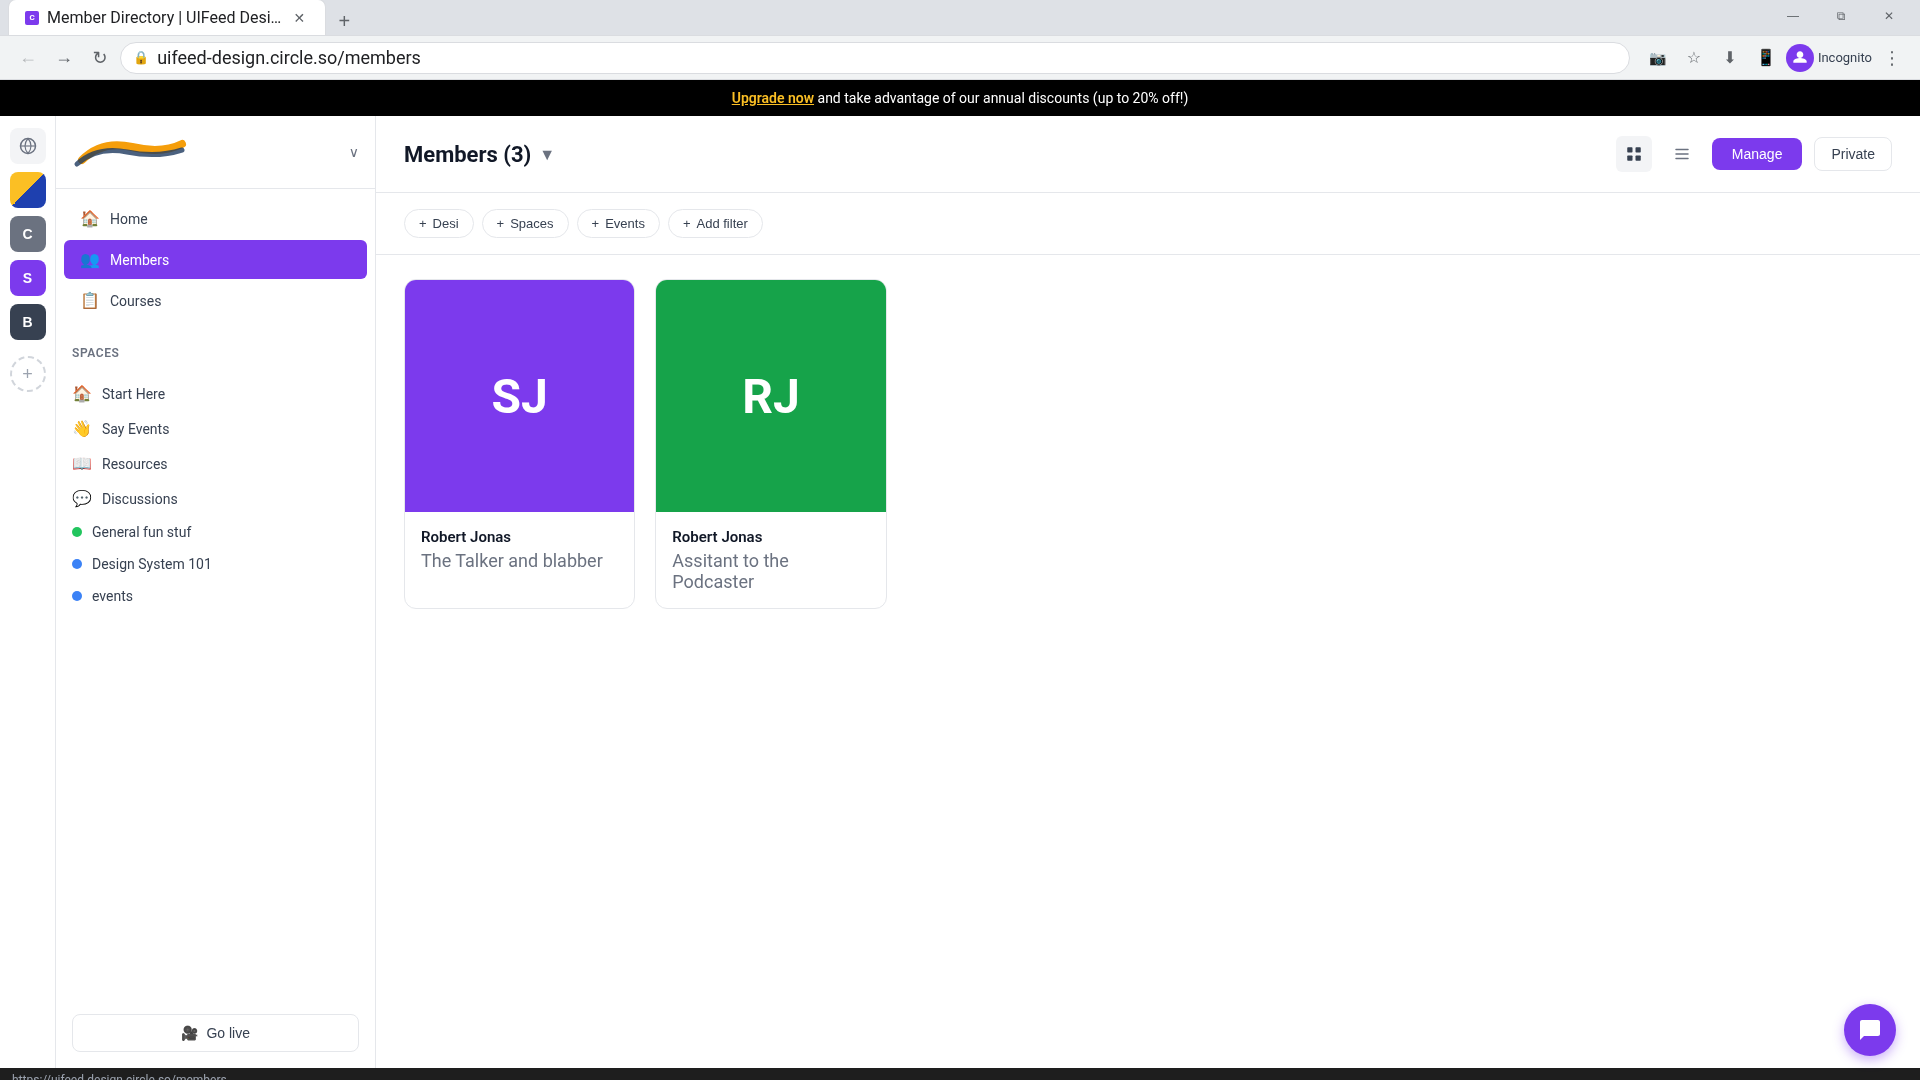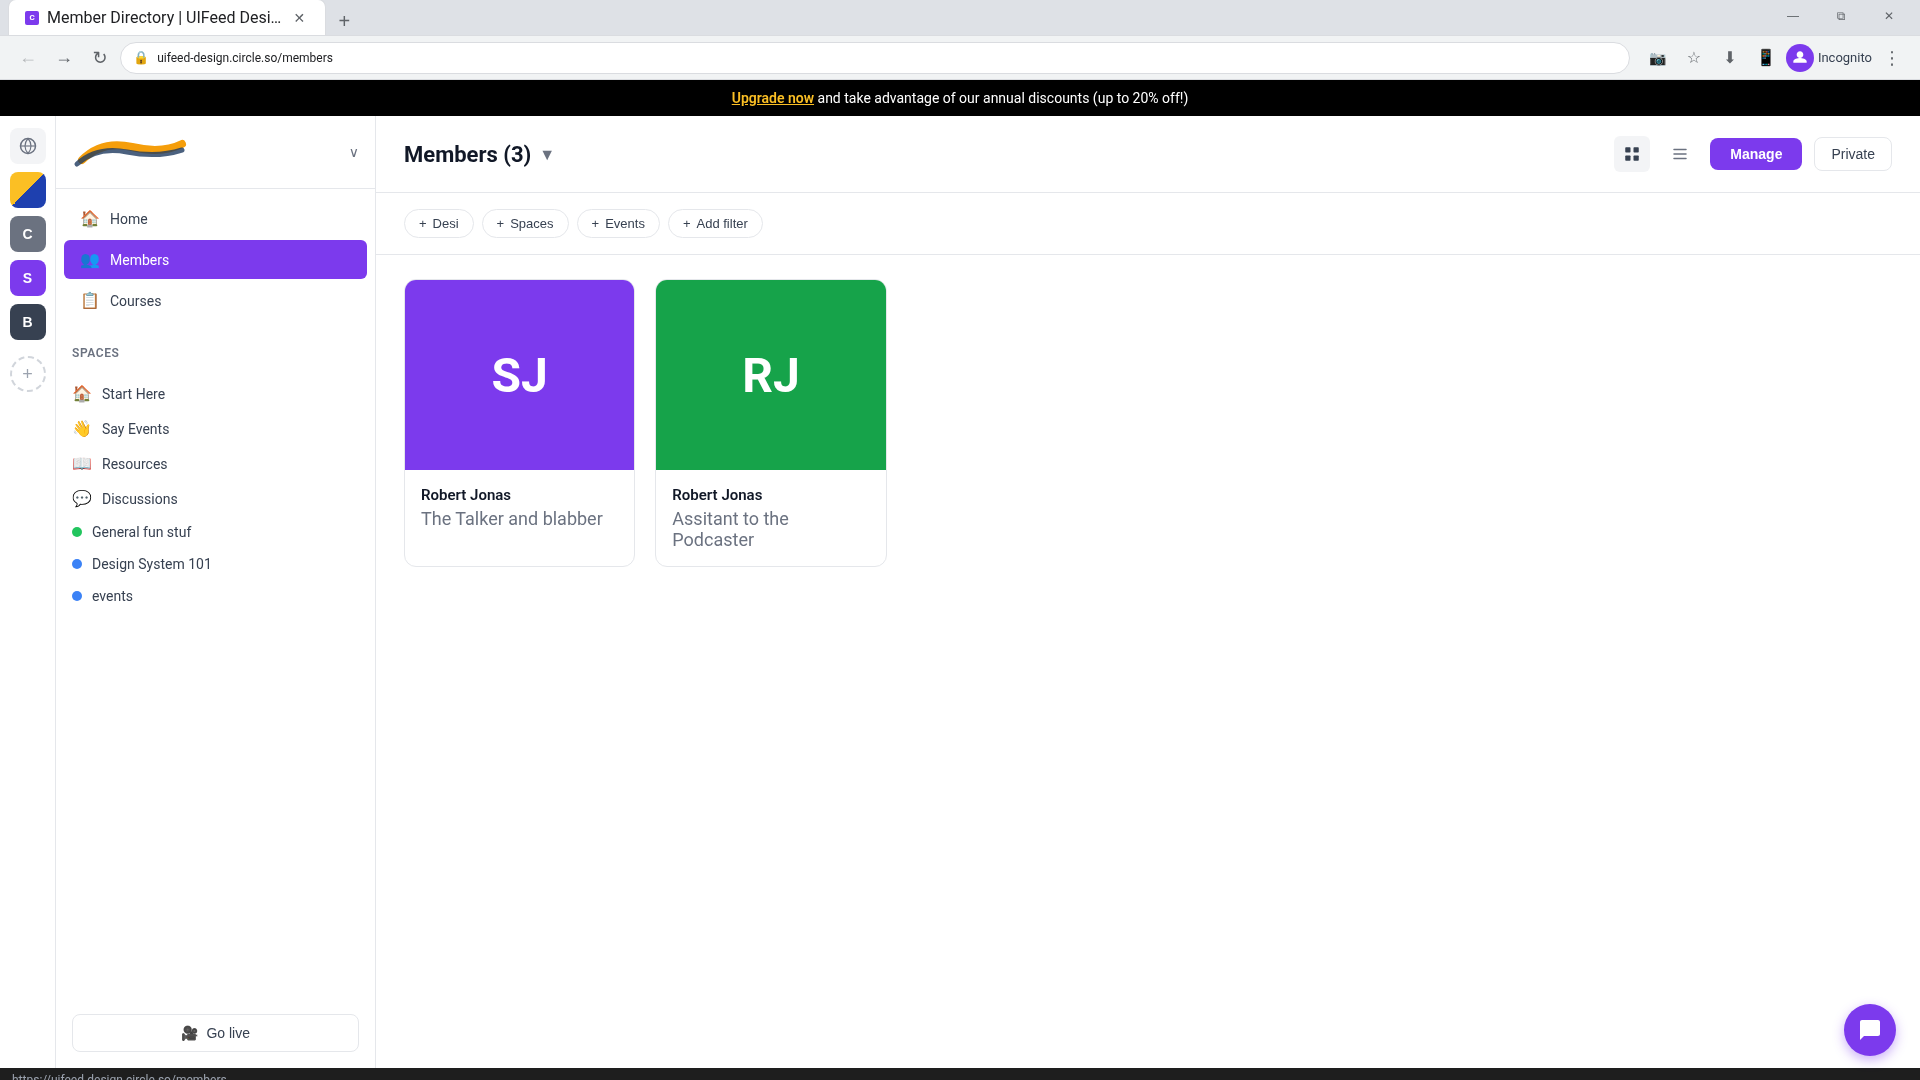--- a/index.html
+++ b/index.html
@@ -13,21 +13,21 @@
     .tab-title { flex: 1; overflow: hidden; text-overflow: ellipsis; white-space: nowrap; font-size: 16px; }
     .tab-close { color: #5f6368; cursor: pointer; font-size: 14px; width: 20px; height: 20px; display: flex; align-items: center; justify-content: center; border-radius: 50%; }
     .new-tab-btn { background: none; border: none; color: #5f6368; cursor: pointer; font-size: 20px; width: 28px; height: 28px; display: flex; align-items: center; justify-content: center; border-radius: 50%; margin-left: 4px; }
 
     
     .nav-bar { background: #f1f3f4; height: 44px; display: flex; align-items: center; padding: 0 12px; gap: 4px; border-bottom: 1px solid #dadce0; }
     .nav-btn { background: none; border: none; color: #5f6368; cursor: pointer; font-size: 18px; width: 32px; height: 32px; display: flex; align-items: center; justify-content: center; border-radius: 50%; }
     .nav-btn.disabled { opacity: 0.4; cursor: default; }
     .address-bar { flex: 1; height: 32px; border: 1px solid #dadce0; border-radius: 16px; background: #fff; display: flex; align-items: center; padding: 0 12px; font-size: 14px; color: #202124; gap: 8px; }
     .address-bar .lock-icon { color: #5f6368; font-size: 13px; }
-    .address-text { flex: 1; color: #202124; font-size: 12px; }
+    .address-text { flex: 1; color: #202124; font-size: 18px; }
     .nav-right { display: flex; align-items: center; gap: 4px; margin-left: 8px; }
     .nav-icon-btn { background: none; border: none; color: #5f6368; cursor: pointer; font-size: 16px; width: 32px; height: 32px; display: flex; align-items: center; justify-content: center; border-radius: 50%; }
     .chrome-menu-btn { color: #5f6368; font-size: 18px; cursor: pointer; }
 
     
     .app { display: flex; flex-direction: column; height: calc(1080px - 92px); }
 
     
     .top-banner { background: #000000; color: #fff; text-align: center; padding: 10px; font-size: 14px; }
     .top-banner a { color: #fbbf24; font-weight: 600; text-decoration: underline; cursor: pointer; }
@@ -63,31 +63,31 @@
     
     .main-content { flex: 1; overflow-y: auto; }
 
     
     .members-header { display: flex; align-items: center; justify-content: space-between; padding: 20px 28px; border-bottom: 1px solid #e5e7eb; }
     .members-title { display: flex; align-items: center; gap: 8px; font-size: 22px; font-weight: 700; color: #111827; cursor: pointer; }
     .members-title-chevron { color: #6b7280; font-size: 16px; }
     .members-actions { display: flex; align-items: center; gap: 12px; }
     .view-btn { background: none; border: none; cursor: pointer; color: #6b7280; font-size: 18px; width: 36px; height: 36px; display: flex; align-items: center; justify-content: center; border-radius: 6px; }
     .view-btn.active { background: #f3f4f6; color: #374151; }
-    .manage-btn { background: #7c3aed; color: #fff; border: none; border-radius: 8px; padding: 8px 20px; font-size: 14px; font-weight: 700; cursor: pointer; }
+    .manage-btn { background: #7c3aed; color: #fff; border: none; border-radius: 8px; padding: 8px 20px; font-size: 14px; font-weight: 400; cursor: pointer; }
     .private-btn { background: #fff; color: #374151; border: 1px solid #e5e7eb; border-radius: 8px; padding: 8px 16px; font-size: 14px; cursor: pointer; }
 
     
     .filters-bar { display: flex; align-items: center; gap: 8px; padding: 16px 28px; border-bottom: 1px solid #e5e7eb; }
     .filter-btn { display: flex; align-items: center; gap: 6px; padding: 6px 14px; border: 1px solid #e5e7eb; border-radius: 20px; font-size: 13px; cursor: pointer; background: #fff; color: #374151; }
 
     
     .members-grid { display: grid; grid-template-columns: repeat(auto-fill, minmax(220px, 1fr)); gap: 20px; padding: 24px 28px; }
     .member-card { border: 1px solid #e5e7eb; border-radius: 12px; overflow: hidden; cursor: pointer; transition: box-shadow 0.2s; }
-    .member-avatar { height: 190px; display: flex; align-items: center; justify-content: center; font-size: 48px; font-weight: 700; color: #fff; }
+    .member-avatar { height: 232px; display: flex; align-items: center; justify-content: center; font-size: 48px; font-weight: 700; color: #fff; }
     .member-avatar.purple { background: #7c3aed; }
     .member-avatar.green { background: #16a34a; }
     .member-info { padding: 16px; }
     .member-name { font-size: 15px; font-weight: 600; color: #111827; margin-bottom: 4px; }
     .member-role { font-size: 18px; color: #6b7280; }
 
     
     .chat-fab { position: fixed; bottom: 24px; right: 24px; width: 52px; height: 52px; background: #7c3aed; border-radius: 50%; display: flex; align-items: center; justify-content: center; cursor: pointer; color: #fff; font-size: 22px; box-shadow: 0 4px 12px rgba(124, 58, 237, 0.4); }
 
     

